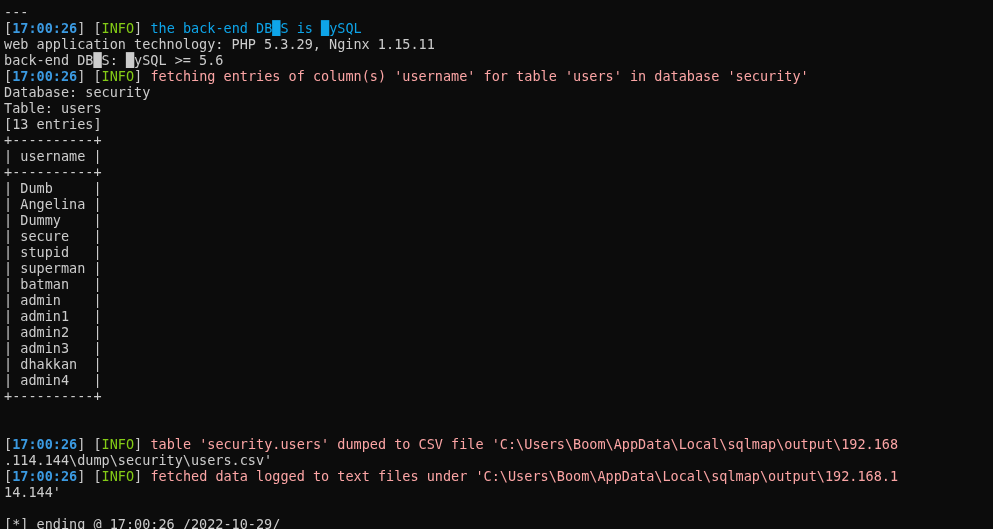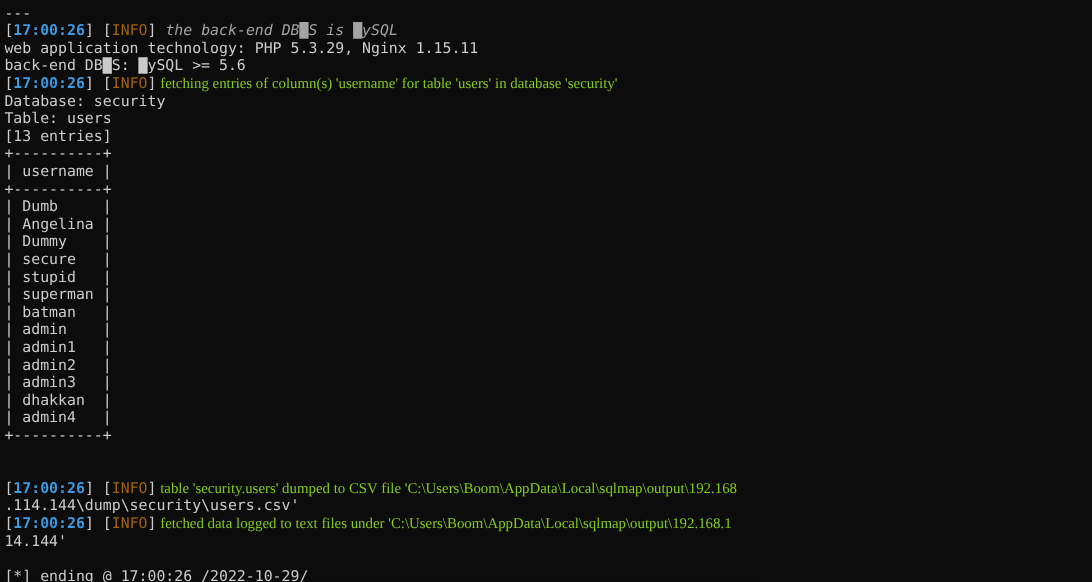--- a/index.html
+++ b/index.html
@@ -27,22 +27,22 @@
     letter-spacing: 0px;
   }
   .line {
     height: 16px;
     white-space: pre;
     overflow: hidden;
   }
   .blank { height: 16px; }
   .ts      { color: #3b9ae1; font-weight: bold; }
   .brk     { color: #cccccc; }
-  .info    { color: #a16207; }
-  .msg     { color: #84cc16; font-family: Liberation Serif, serif; }
-  .msg-dim { color: #a3a3a3; font-style: italic; }
+  .info    { color: #84cc16; }
+  .msg     { color: #fca5a5; }
+  .msg-dim { color: #0ea5e9; }
   .plain   { color: #cccccc; }
   .tbl     { color: #cccccc; }
 </style>
 </head>
 <body>
 
 <div id="terminal"><div class="line"><span class="plain">---</span></div><div class="line"><span class="brk">[</span><span class="ts">17:00:26</span><span class="brk">]</span><span class="plain"> </span><span class="brk">[</span><span class="info">INFO</span><span class="brk">]</span><span class="msg-dim"> the back-end DB█S is █ySQL</span></div><div class="line"><span class="plain">web application technology: PHP 5.3.29, Nginx 1.15.11</span></div><div class="line"><span class="plain">back-end DB█S: █ySQL &gt;= 5.6</span></div><div class="line"><span class="brk">[</span><span class="ts">17:00:26</span><span class="brk">]</span><span class="plain"> </span><span class="brk">[</span><span class="info">INFO</span><span class="brk">]</span><span class="msg"> fetching entries of column(s) 'username' for table 'users' in database 'security'</span></div><div class="line"><span class="plain">Database: security</span></div><div class="line"><span class="plain">Table: users</span></div><div class="line"><span class="plain">[13 entries]</span></div><div class="line"><span class="tbl">+----------+</span></div><div class="line"><span class="tbl">| username |</span></div><div class="line"><span class="tbl">+----------+</span></div><div class="line"><span class="tbl">| Dumb     |</span></div><div class="line"><span class="tbl">| Angelina |</span></div><div class="line"><span class="tbl">| Dummy    |</span></div><div class="line"><span class="tbl">| secure   |</span></div><div class="line"><span class="tbl">| stupid   |</span></div><div class="line"><span class="tbl">| superman |</span></div><div class="line"><span class="tbl">| batman   |</span></div><div class="line"><span class="tbl">| admin    |</span></div><div class="line"><span class="tbl">| admin1   |</span></div><div class="line"><span class="tbl">| admin2   |</span></div><div class="line"><span class="tbl">| admin3   |</span></div><div class="line"><span class="tbl">| dhakkan  |</span></div><div class="line"><span class="tbl">| admin4   |</span></div><div class="line"><span class="tbl">+----------+</span></div><div class="line blank">&nbsp;</div><div class="line blank">&nbsp;</div><div class="line"><span class="brk">[</span><span class="ts">17:00:26</span><span class="brk">]</span><span class="plain"> </span><span class="brk">[</span><span class="info">INFO</span><span class="brk">]</span><span class="msg"> table 'security.users' dumped to CSV file 'C:\Users\Boom\AppData\Local\sqlmap\output\192.168</span></div><div class="line"><span class="plain">.114.144\dump\security\users.csv'</span></div><div class="line"><span class="brk">[</span><span class="ts">17:00:26</span><span class="brk">]</span><span class="plain"> </span><span class="brk">[</span><span class="info">INFO</span><span class="brk">]</span><span class="msg"> fetched data logged to text files under 'C:\Users\Boom\AppData\Local\sqlmap\output\192.168.1</span></div><div class="line"><span class="plain">14.144'</span></div><div class="line blank">&nbsp;</div><div class="line"><span class="plain">[*] ending @ 17:00:26 /2022-10-29/</span></div></div>
 
 </body></html>

